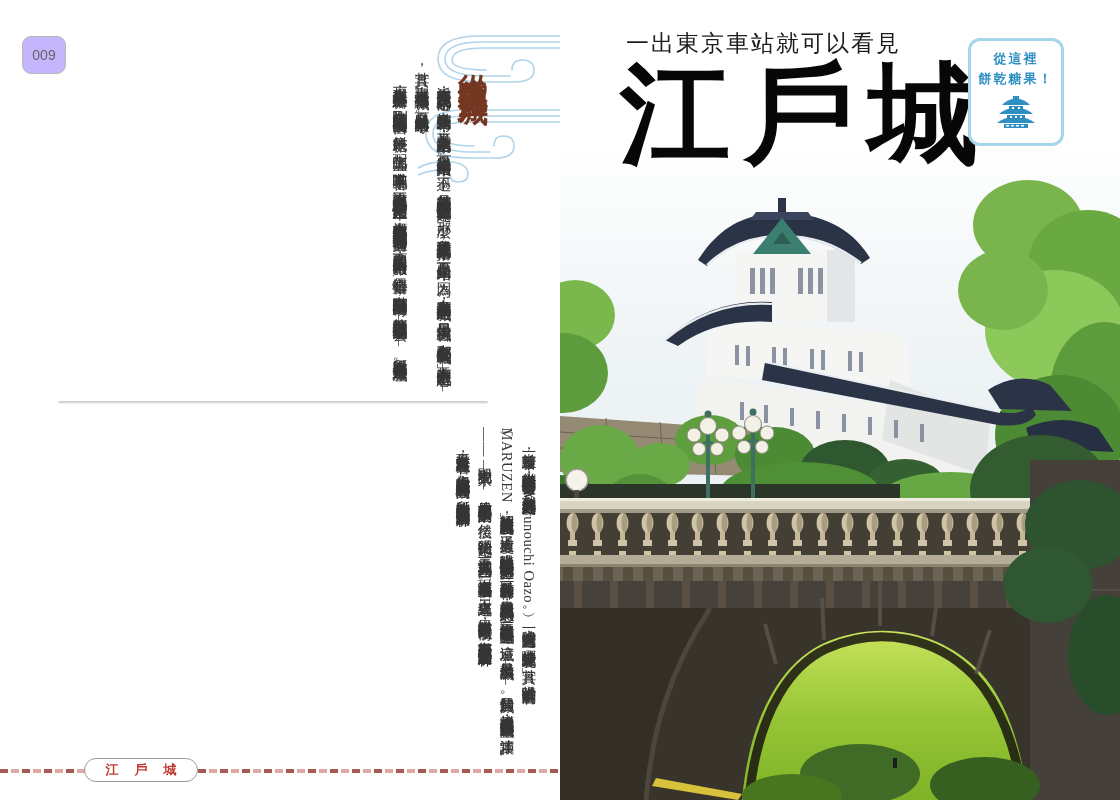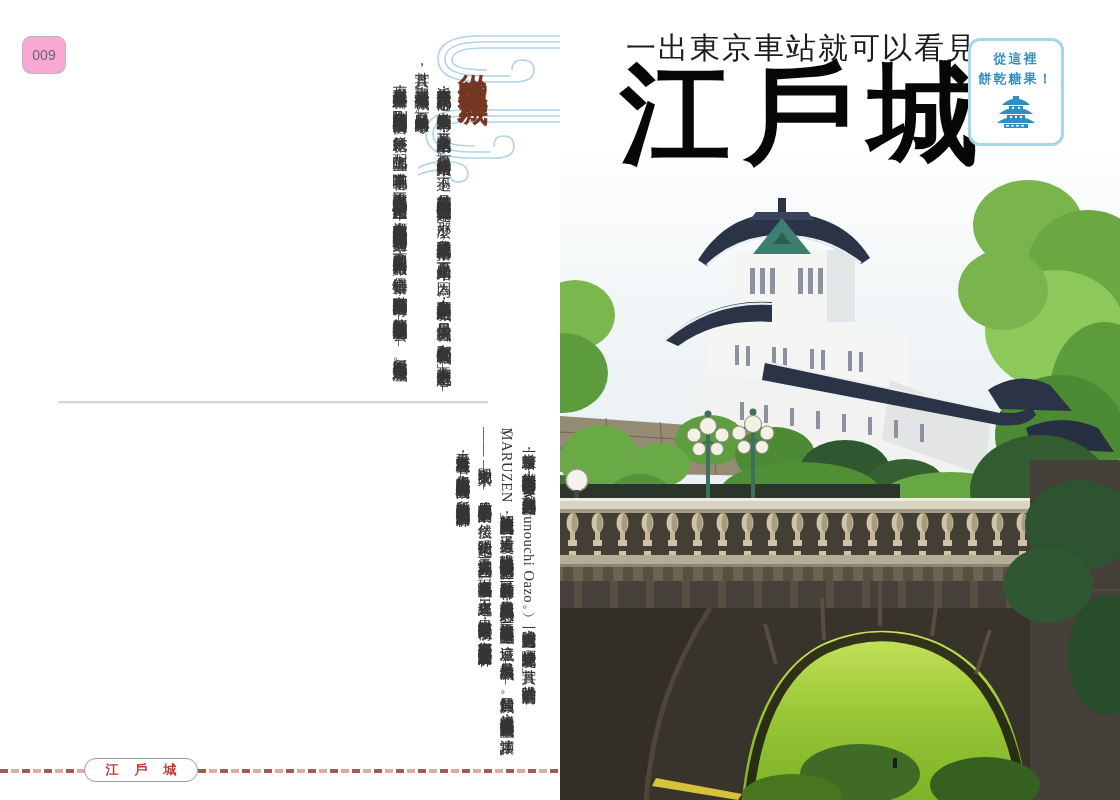--- a/index.html
+++ b/index.html
@@ -3,21 +3,21 @@
 <meta charset="utf-8">
 <style>
   html,body{margin:0;padding:0;}
   body{width:1120px;height:800px;background:#fff;font-family:"Liberation Serif","DejaVu Serif",serif;}
   .spread{position:relative;width:1120px;height:800px;overflow:hidden;background:#ffffff;}
 
   
   .page-left{position:absolute;left:0;top:0;width:560px;height:800px;background:#fff;}
   .page-number{position:absolute;left:22px;top:36px;width:42px;height:36px;border:1.5px solid #b9b9b9;
     border-radius:9px;display:flex;align-items:center;justify-content:center;
-    font-family:"Liberation Sans","DejaVu Sans",sans-serif;font-size:14px;color:#666;background:#f9a8d4;}
+    font-family:"Liberation Sans","DejaVu Sans",sans-serif;font-size:14px;color:#666;background:#c4b5fd;}
   .title-zone{position:absolute;left:418px;top:22px;width:142px;height:330px;}
   .wave-svg{position:absolute;left:0;top:0;}
   .section-title{position:absolute;left:40px;top:28px;writing-mode:vertical-rl;
     font-size:30px;font-weight:bold;color:#753722;letter-spacing:3px;line-height:1;}
   .vtext{writing-mode:vertical-rl;text-orientation:mixed;color:#363636;
     text-align:start;}
   .vtext p{margin:0;text-indent:1em;}
   .block1{position:absolute;left:55px;top:60px;width:400px;height:332px;
     font-size:15px;line-height:22px;letter-spacing:0.6px;}
   .block2{position:absolute;left:72px;top:427px;width:468px;height:306px;
@@ -26,21 +26,21 @@
     background:linear-gradient(to bottom,#c6c6c6,#f2f2f2);border-radius:2px;}
   .footer-line{position:absolute;left:0px;top:769px;width:560px;height:4px;
     background:repeating-linear-gradient(90deg,#a85a50 0 8px,rgba(0,0,0,0) 8px 11px,#dfaaa4 11px 19px,rgba(0,0,0,0) 19px 22px);}
   .footer-tab{position:absolute;left:84px;top:758px;width:114px;height:24px;background:#fff;
     border:1.5px solid #9a9a9a;border-radius:12px;display:flex;align-items:center;justify-content:center;
     font-size:13px;color:#c23b31;font-weight:bold;letter-spacing:16px;padding-left:16px;box-sizing:border-box;}
 
   
   .page-right{position:absolute;left:560px;top:0;width:560px;height:800px;background:#fff;}
   .photo-svg{position:absolute;left:0;top:130px;z-index:0;}
-  .headline{position:absolute;left:66px;top:28px;z-index:2;font-size:30px;color:#1c1c1c;
+  .headline{position:absolute;left:66px;top:28px;z-index:2;font-size:23px;color:#1c1c1c;
     letter-spacing:2px;font-weight:500;}
   .main-title{position:absolute;left:60px;top:52px;z-index:2;font-size:110px;font-weight:bold;
     color:#070707;letter-spacing:14px;line-height:1.15;}
   .badge{position:absolute;left:408px;top:38px;width:96px;z-index:3;background:#fff;
     border:3px solid #a5d6ec;border-radius:12px;padding:8px 7px 9px 7px;box-sizing:border-box;}
   .badge-title{font-family:"Liberation Sans","DejaVu Sans",sans-serif;font-size:13px;font-weight:bold;
     color:#2f8fc3;text-align:center;line-height:1.55;letter-spacing:2px;}
   .badge-icon{display:block;margin:5px auto 4px auto;}
   .badge-body{font-family:"Liberation Sans","DejaVu Sans",sans-serif;font-size:10px;color:#4a4a4a;
     line-height:1.6;text-align:justify;}

